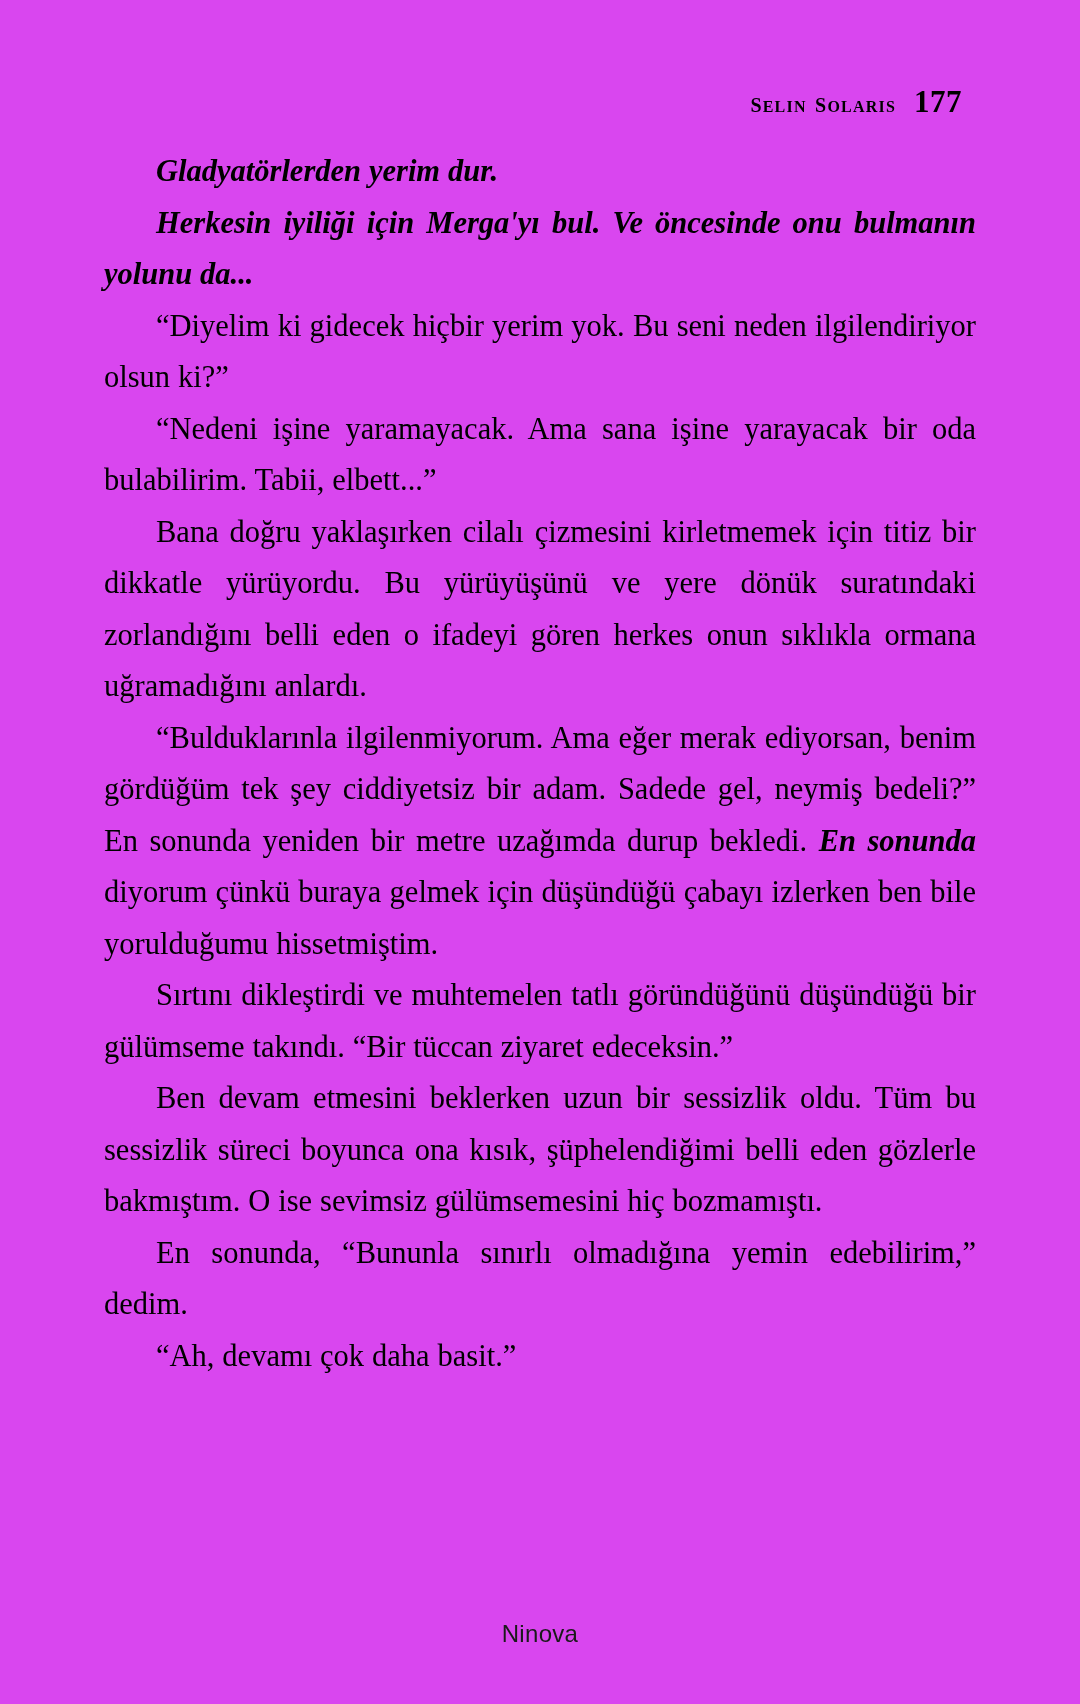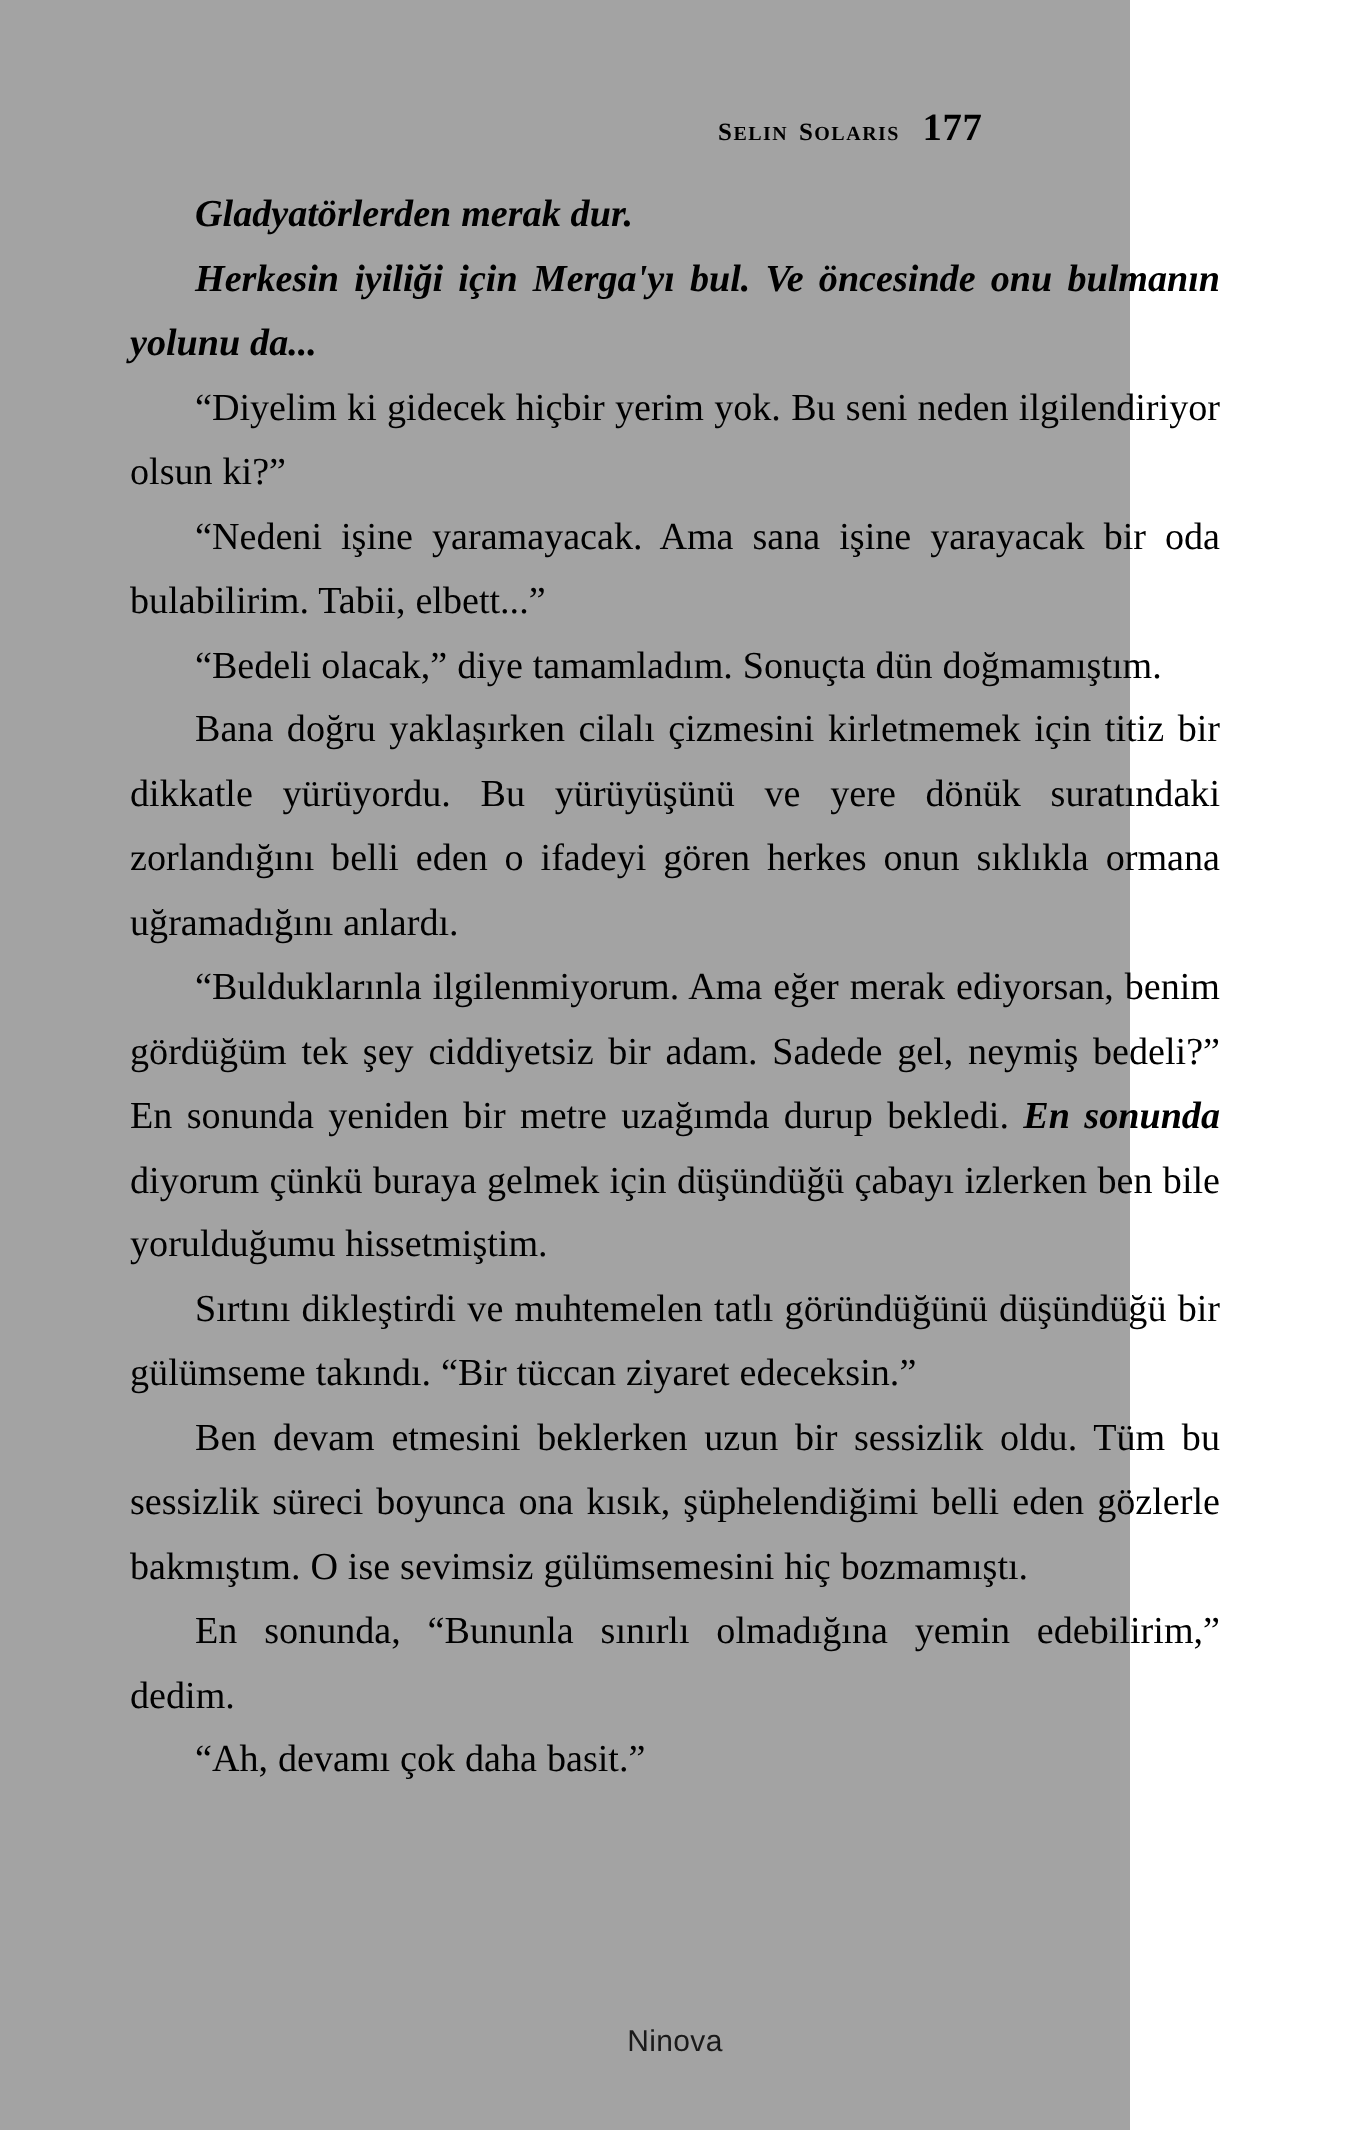--- a/index.html
+++ b/index.html
@@ -12,23 +12,23 @@
     height: 1704px;
     position: relative;
     font-family: "Liberation Serif", "DejaVu Serif", serif;
     color: #000000;
     overflow: hidden;
   }
 
   .page {
     position: absolute;
     left: 0; top: 0;
-    width: 904px;
+    width: 1080px;
     height: 1704px;
-    background: #a3a3a3;
+    background: #d946ef;
   }
 
   
   .running-head {
     position: absolute;
     right: 118px;
     top: 84px;
     display: flex;
     align-items: baseline;
     gap: 18px;
@@ -100,25 +100,24 @@
 <body>
 
 <div class="page">
 
   <div class="running-head">
     <span class="book-title"><span style="font-size: 1em;">S</span><span style="font-size: 0.78em;">ELIN</span> <span style="font-size: 1em;">S</span><span style="font-size: 0.78em;">OLARIS</span></span>
     <span class="folio">177</span>
   </div>
 
   <div class="textblock" id="textblock">
-      <p class="italic">Gladyatörlerden merak dur.</p>
+      <p class="italic">Gladyatörlerden yerim dur.</p>
       <p class="italic">Herkesin iyiliği için Merga'yı bul. Ve öncesinde onu bulmanın yolunu da...</p>
       <p>“Diyelim ki gidecek hiçbir yerim yok. Bu seni neden ilgilendiriyor olsun ki?”</p>
       <p>“Nedeni işine yaramayacak. Ama sana işine yarayacak bir oda bulabilirim. Tabii, elbett...”</p>
-      <p>“Bedeli olacak,” diye tamamladım. Sonuçta dün doğmamıştım.</p>
       <p>Bana doğru yaklaşırken cilalı çizmesini kirletmemek için titiz bir dikkatle yürüyordu. Bu yürüyüşünü ve yere dönük suratındaki zorlandığını belli eden o ifadeyi gören herkes onun sıklıkla ormana uğramadığını anlardı.</p>
       <p><span>“Bulduklarınla ilgilenmiyorum. Ama eğer merak ediyorsan, benim gördüğüm tek şey ciddiyetsiz bir adam. Sadede gel, neymiş bedeli?” En sonunda yeniden bir metre uzağımda durup bekledi. </span><i>En sonunda</i><span> diyorum çünkü buraya gelmek için düşündüğü çabayı izlerken ben bile yorulduğumu hissetmiştim.</span></p>
       <p>Sırtını dikleştirdi ve muhtemelen tatlı göründüğünü düşündüğü bir gülümseme takındı. “Bir tüccan ziyaret edeceksin.”</p>
       <p>Ben devam etmesini beklerken uzun bir sessizlik oldu. Tüm bu sessizlik süreci boyunca ona kısık, şüphelendiğimi belli eden gözlerle bakmıştım. O ise sevimsiz gülümsemesini hiç bozmamıştı.</p>
       <p>En sonunda, “Bununla sınırlı olmadığına yemin edebilirim,” dedim.</p>
       <p class="lastline-left">“Ah, devamı çok daha basit.”</p>
     </div>
 
   <div class="footer">Ninova</div>
 

